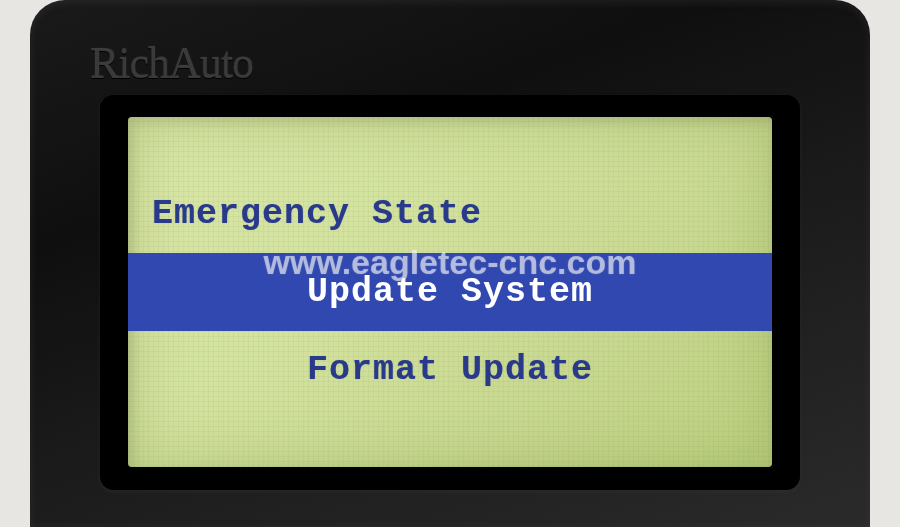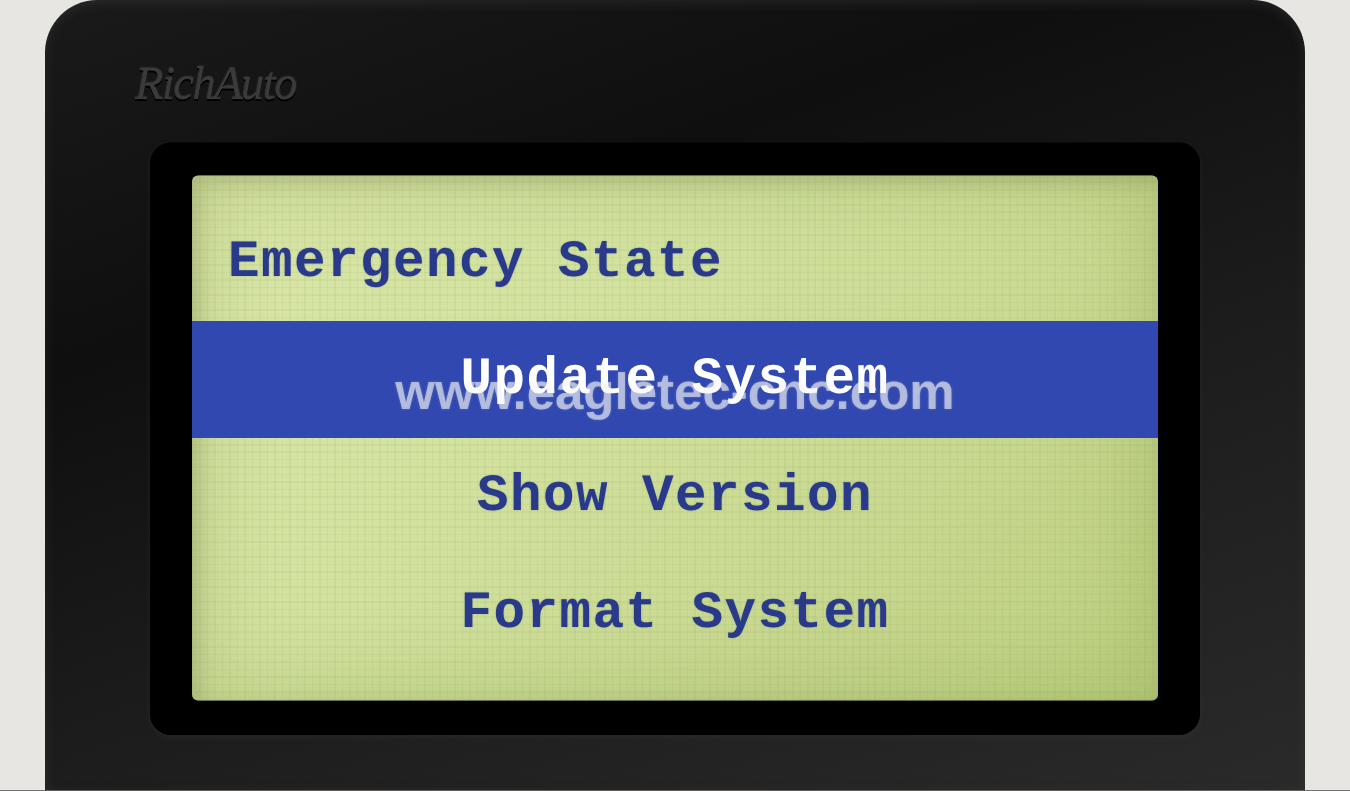--- a/index.html
+++ b/index.html
@@ -19,22 +19,21 @@
       height: 527px;
       background: linear-gradient(160deg, #1a1a1a 0%, #0f0f0f 30%, #1c1c1c 60%, #2a2a2a 100%);
       border-radius: 35px 35px 0 0;
       box-shadow: inset 0 2px 8px rgba(80,80,80,0.3);
     }
     .brand {
       position: absolute;
       top: 38px;
       left: 60px;
       font-family: "Times New Roman", serif;
-      font-style: italic;
-      font-size: 31px;
+      font-size: 44px;
       font-weight: 500;
       color: #3a3a3a;
       text-shadow: 0 1px 0 #000, 0 -1px 1px #444;
       letter-spacing: -1px;
     }
     .screen-bezel {
       position: absolute;
       top: 95px;
       left: 70px;
       width: 700px;
@@ -115,21 +114,20 @@
 <div class="device">
   <div class="brand">RichAuto</div>
 
   <div class="screen-bezel">
     <div class="lcd">
 
       <div class="menu-row">Emergency State</div>
 
       <div class="menu-row highlighted centered">Update System</div>
 
-      <div class="menu-row centered">Show Version</div>
 
-      <div class="menu-row centered">Format System</div>
+      <div class="menu-row centered">Format Update</div>
 
     </div>
   </div>
 </div>
 
 <div class="watermark">www.eagletec-cnc.com</div>
 
 </body></html>

